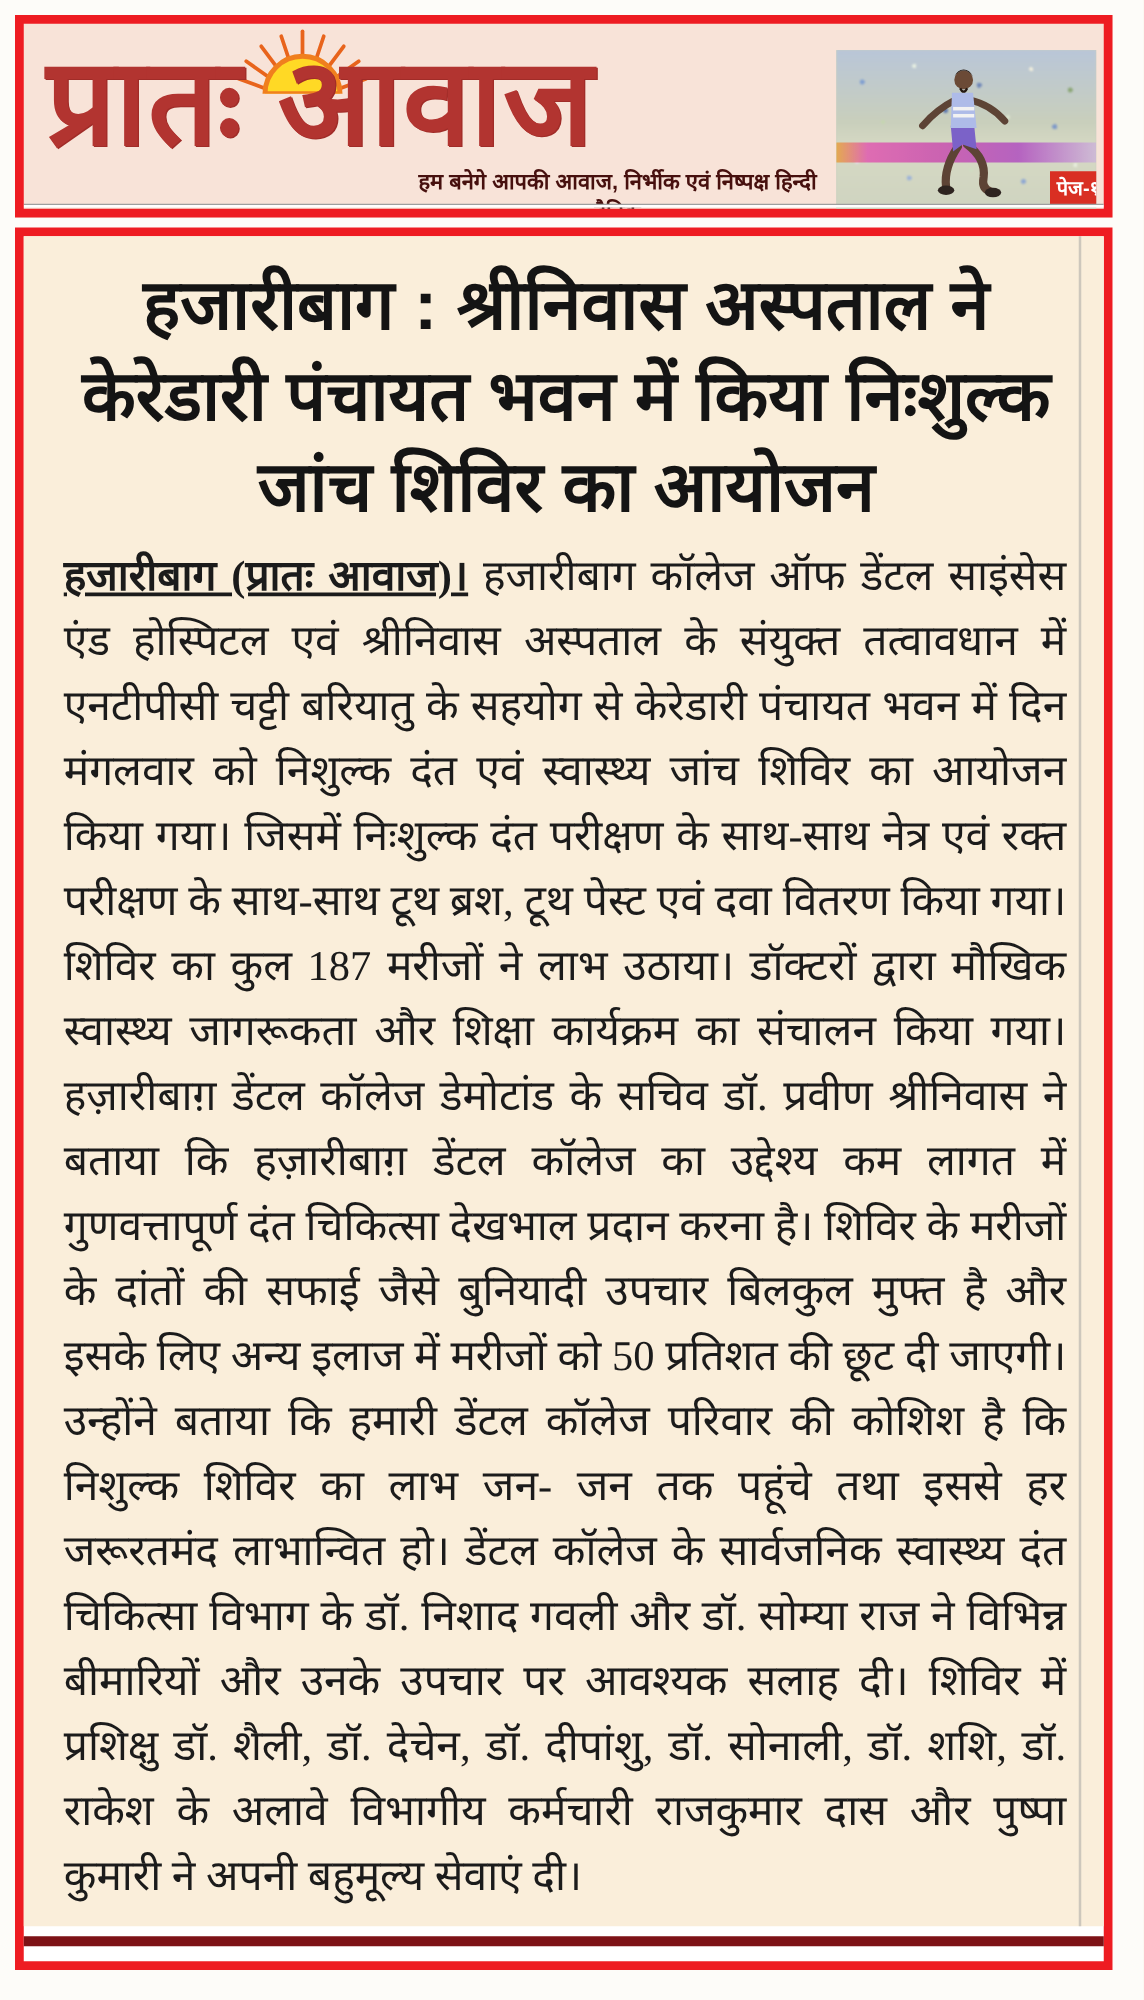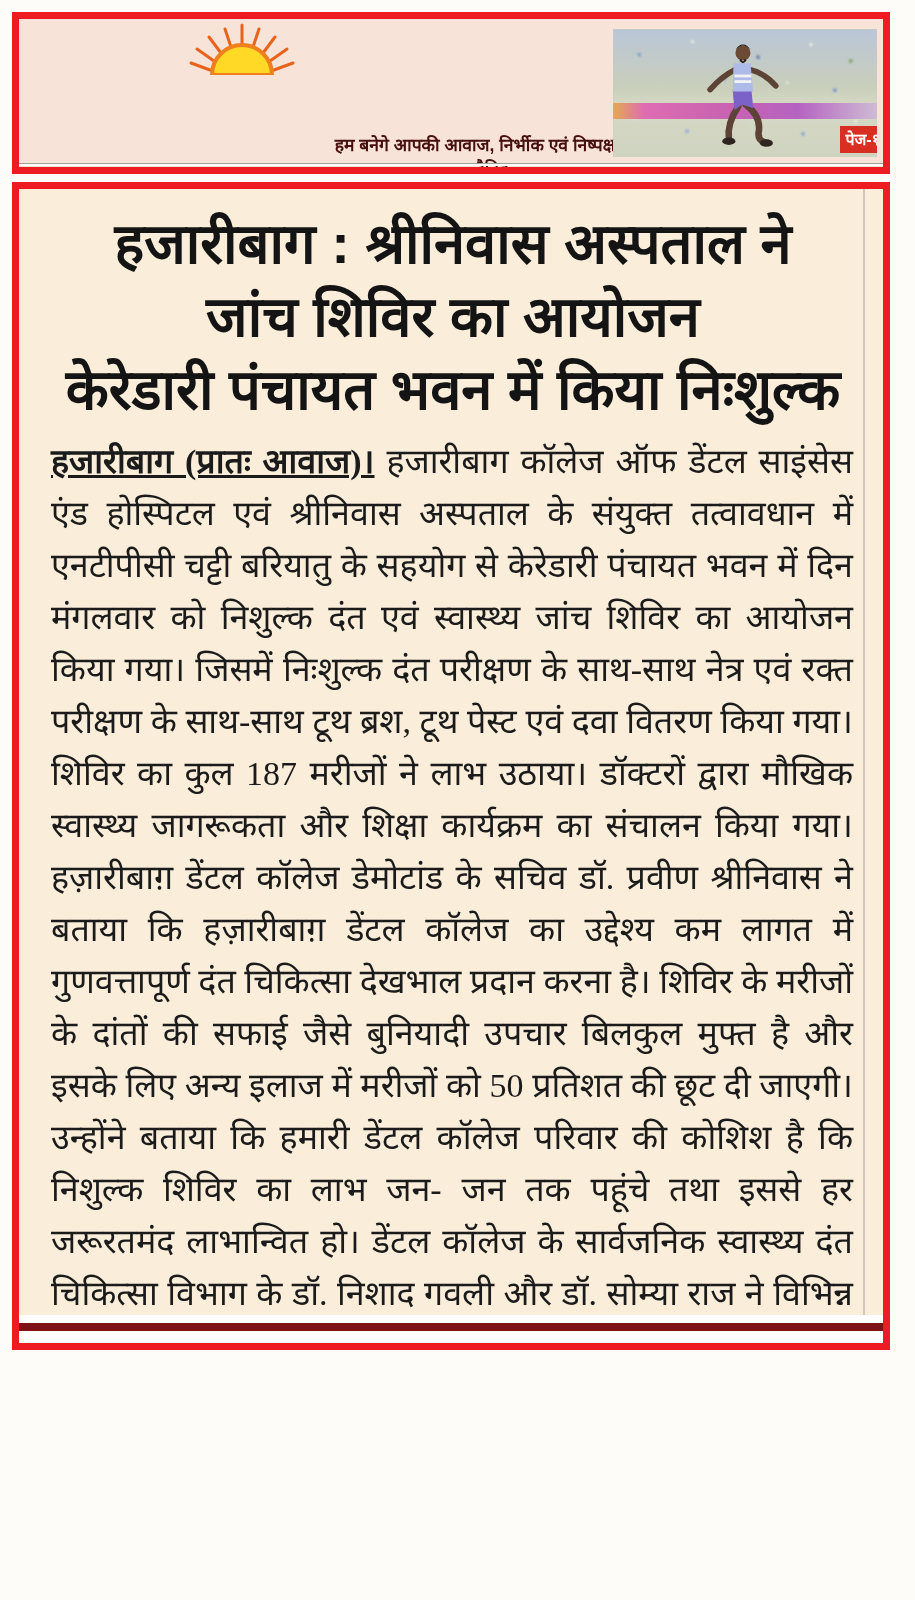--- a/index.html
+++ b/index.html
@@ -35,21 +35,21 @@
     position:absolute;left:0;right:0;bottom:5px;height:16px;
     background:linear-gradient(90deg,#e2b repeat 76f,#e2b76f 0,#f3e0b4 25%,#ffffff 50%,#f3e0b4 72%,#e2b76f 100%);
   }
   .gray-line{
     position:absolute;left:0;right:0;bottom:1px;height:3px;
     background:linear-gradient(180deg,#9f9f9f 0 40%,#ffffff 40% 100%);
   }
 
   
   .photo{
-    position:absolute;right:6px;top:10px;width:264px;height:128px;
+    position:absolute;right:6px;top:21px;width:208px;height:128px;
     overflow:hidden;background:#c9cfc0;
   }
   .crowd{
     position:absolute;inset:0;
     background-image:
       radial-gradient(circle 5px at 10% 20%,#7f9ed0 40%,transparent 41%),
       radial-gradient(circle 4px at 30% 10%,#e8f0e2 40%,transparent 41%),
       radial-gradient(circle 5px at 55% 22%,#6f86b8 40%,transparent 41%),
       radial-gradient(circle 4px at 75% 12%,#f3efdd 40%,transparent 41%),
       radial-gradient(circle 5px at 90% 25%,#8aa675 40%,transparent 41%),
@@ -73,21 +73,21 @@
   .athlete-svg{position:absolute;left:50%;top:6%;transform:translateX(-52%);height:88%;}
   .page-tag{
     position:absolute;right:-8px;bottom:4px;
     background:#d92f23;color:#fff;font-weight:bold;font-size:16px;
     padding:2px 5px 3px 5px;white-space:nowrap;
     font-family:"Liberation Sans","DejaVu Sans",sans-serif;
   }
 
   
   .article{
-    position:absolute;left:12px;top:182px;width:878px;height:1168px;
+    position:absolute;left:12px;top:182px;width:878px;height:1394px;
     box-sizing:border-box;border:7px solid #ee1c22;background:#ffffff;
   }
   .article-content{
     position:absolute;left:0;right:0;top:0;bottom:28px;
     background:#faeeda;box-sizing:border-box;
     padding:8px 28px 0 32px;overflow:hidden;
   }
   .scan-edge{
     position:absolute;top:0;bottom:28px;right:18px;width:2px;
     background:rgba(150,150,150,.45);
@@ -127,20 +127,21 @@
             <line x1="76" y1="30" x2="88" y2="14"></line>
             <line x1="27" y1="38" x2="10" y2="26"></line>
             <line x1="83" y1="38" x2="100" y2="26"></line>
             <line x1="23" y1="47" x2="4" y2="40"></line>
             <line x1="87" y1="47" x2="106" y2="40"></line>
           </g>
           <path d="M25 52 A30 30 0 0 1 85 52 Z" fill="#ffd925" stroke="#f07f1e" stroke-width="4"></path>
         </g>
       </svg>
 
+      <h1 class="paper-title">प्रातः आवाज</h1>
 
       <div class="tagline">हम बनेगे आपकी आवाज, निर्भीक एवं निष्पक्ष हिन्दी दैनिक</div>
 
       <div class="photo">
         <div class="crowd"></div>
         <div class="track-band"></div>
         <svg class="athlete-svg" viewBox="0 0 110 120">
 
           <path d="M60 34 Q78 38 90 52" stroke="#5d4335" stroke-width="6" fill="none" stroke-linecap="round"></path>
 
@@ -168,22 +169,22 @@
 
       <div class="gold-strip"></div>
       <div class="gray-line"></div>
     </div>
   </div>
 
   <div class="article">
     <div class="article-content">
       <div class="headline">
         <div>हजारीबाग : श्रीनिवास अस्पताल ने</div>
+        <div>केरेडारी पंचायत भवन में किया निःशुल्क</div>
         <div>जांच शिविर का  आयोजन</div>
-        <div>केरेडारी पंचायत भवन में किया निःशुल्क</div>
       </div>
       <p class="body-text"><span class="lead">हजारीबाग (प्रातः आवाज)।</span><span> हजारीबाग कॉलेज ऑफ डेंटल साइंसेस एंड होस्पिटल एवं श्रीनिवास अस्पताल के संयुक्त तत्वावधान में एनटीपीसी चट्टी बरियातु के सहयोग से केरेडारी पंचायत भवन में दिन मंगलवार को निशुल्क दंत एवं स्वास्थ्य जांच शिविर का आयोजन किया गया। जिसमें निःशुल्क दंत परीक्षण के साथ-साथ नेत्र एवं रक्त परीक्षण के साथ-साथ टूथ ब्रश, टूथ पेस्ट एवं दवा वितरण किया गया। शिविर का कुल 187 मरीजों ने लाभ उठाया। डॉक्टरों द्वारा मौखिक स्वास्थ्य जागरूकता और शिक्षा कार्यक्रम का संचालन किया गया। हज़ारीबाग़ डेंटल कॉलेज डेमोटांड के सचिव डॉ. प्रवीण श्रीनिवास ने बताया कि हज़ारीबाग़ डेंटल कॉलेज का उद्देश्य कम लागत में गुणवत्तापूर्ण दंत चिकित्सा देखभाल प्रदान करना है। शिविर के मरीजों के दांतों की सफाई जैसे बुनियादी उपचार बिलकुल मुफ्त है और इसके लिए अन्य इलाज में मरीजों को 50 प्रतिशत की छूट दी जाएगी। उन्होंने बताया कि हमारी डेंटल कॉलेज परिवार की कोशिश है कि निशुल्क शिविर का लाभ जन- जन तक पहूंचे तथा इससे हर जरूरतमंद लाभान्वित हो। डेंटल कॉलेज के सार्वजनिक स्वास्थ्य दंत चिकित्सा विभाग के डॉ. निशाद गवली और डॉ. सोम्या राज ने विभिन्न बीमारियों और उनके उपचार पर आवश्यक सलाह दी। शिविर में प्रशिक्षु डॉ. शैली, डॉ. देचेन, डॉ. दीपांशु, डॉ. सोनाली, डॉ. शशि, डॉ. राकेश के अलावे विभागीय कर्मचारी राजकुमार दास और पुष्पा कुमारी ने अपनी बहुमूल्य सेवाएं दी।</span></p>
     </div>
     <div class="scan-edge"></div>
     <div class="maroon-rule"></div>
   </div>
 
 </div>
 
 </body></html>

